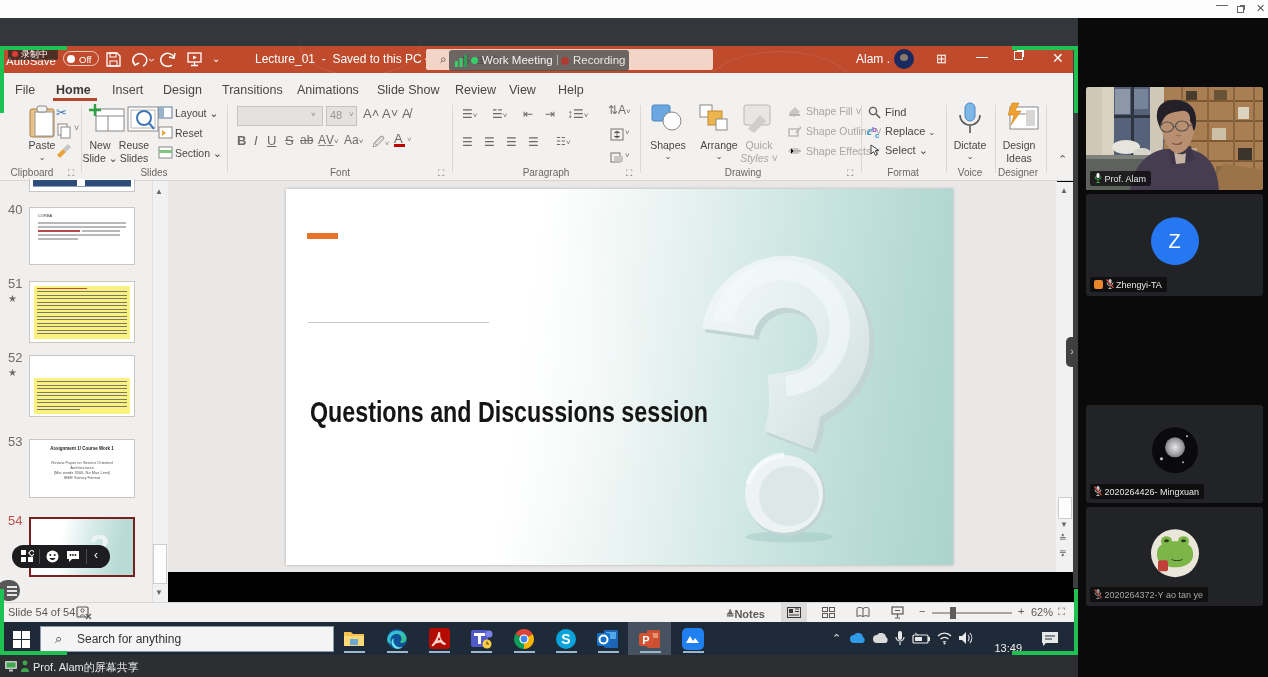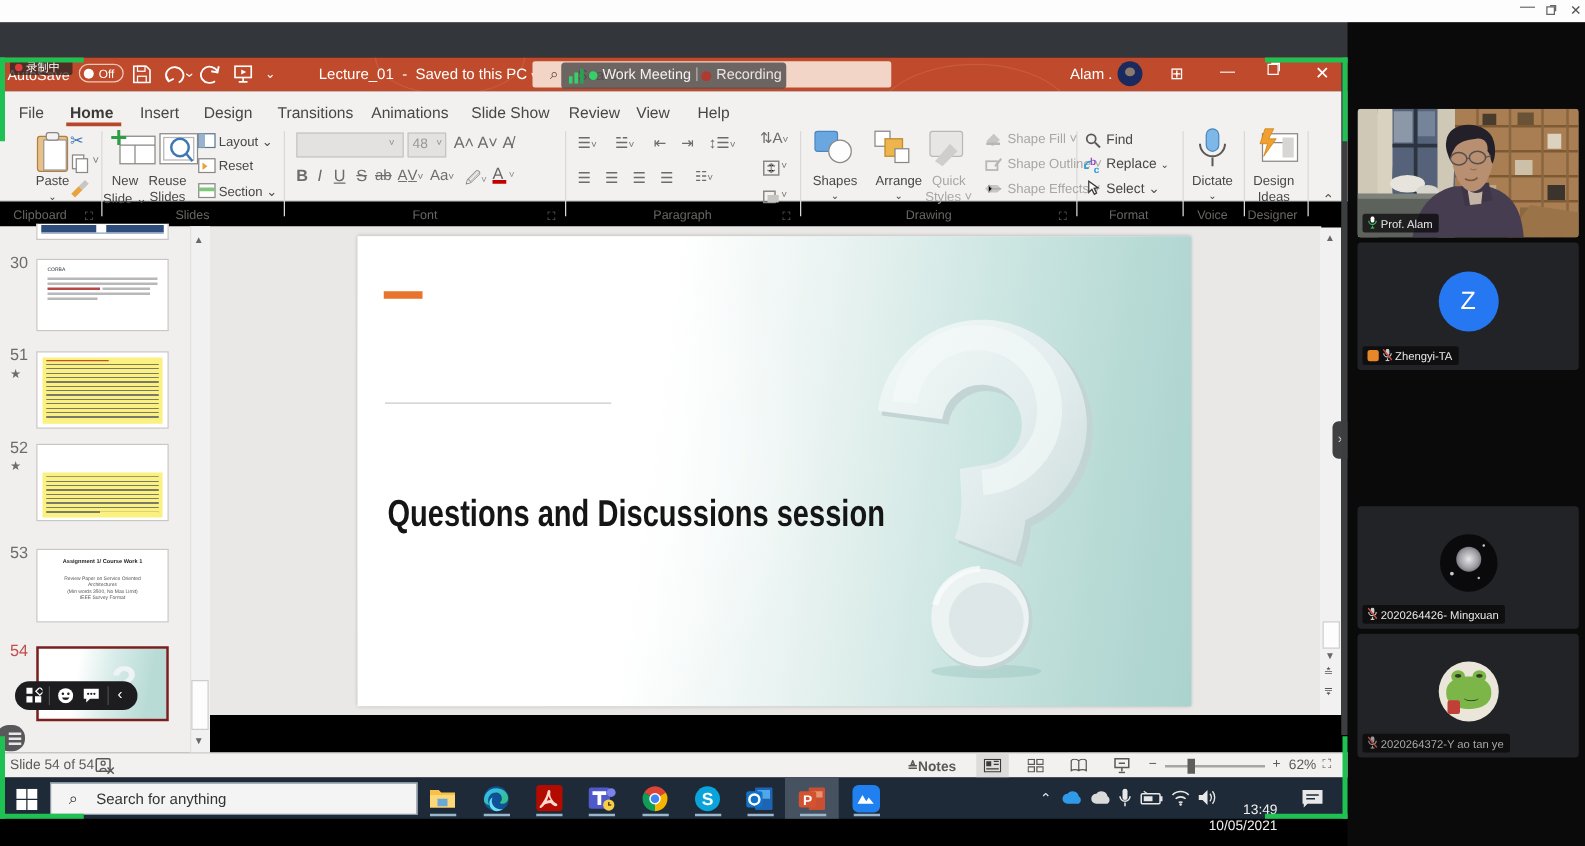--- a/index.html
+++ b/index.html
@@ -18,21 +18,21 @@
 
   
   #sidebar { left:1078px; top:18px; width:190px; height:659px; background:#0a0a0a; }
 
   
   #pptbar { left:0; top:46px; width:1078px; height:27px; background:#bf4b2c; overflow:hidden; }
   #pptbar .deco { position:absolute; border:1px solid rgba(255,190,160,0.14); border-radius:50%; }
   .wtext { color:#fff; font-size:12px; }
 
   
-  #ribbon { left:0; top:73px; width:1078px; height:88px; background:#f3f1f0; border-bottom:1px solid #d8d6d4; }
+  #ribbon { left:0; top:73px; width:1078px; height:108px; background:#f3f1f0; border-bottom:1px solid #d8d6d4; }
   .tab { position:absolute; top:10px; font-size:12.5px; color:#494745; }
   .gdiv { position:absolute; top:32px; height:68px; width:1px; background:#dbd9d7; }
   .glabel { position:absolute; top:94px; font-size:10px; color:#696764; width:120px; text-align:center; }
   .rlabel { font-size:10.5px; color:#494745; text-align:center; position:absolute; }
   .gray { color:#6e6c68; }
   .dis { color:#a8a6a2; }
 
   
   #panel { left:0; top:181px; width:168px; height:421px; background:#f1efee; }
   .thumb { position:absolute; left:29px; width:106px; background:#fff; border:1px solid #c9c7c5; }
@@ -263,21 +263,21 @@
       <rect x="12" y="8" width="14" height="14" fill="#edb54d" stroke="#c08a2d"></rect>
       <rect x="20" y="16" width="11" height="11" fill="#fff" stroke="#8a8886"></rect>
     </svg>
     <div class="rlabel" style="left:692px; top:66px; width:54px;">Arrange</div>
     <div class="rlabel" style="left:692px; top:79px; width:54px; font-size:8px;">⌄</div>
     <svg class="abs" style="left:740px; top:30px;" width="34" height="32" viewBox="0 0 34 32">
       <rect x="4" y="2" width="26" height="20" rx="2" fill="#e8e6e4" stroke="#bab8b6"></rect>
       <path d="M8 26 L20 12 L26 18 L14 30 Z" fill="#d0cecc"></path>
     </svg>
     <div class="rlabel dis" style="left:734px; top:66px; width:50px;">Quick</div>
-    <div class="rlabel dis" style="left:734px; top:79px; width:50px;">Styles ˅</div>
+    <div class="rlabel dis" style="left:734px; top:79px; width:50px;font-style:italic;">Styles ˅</div>
     <svg class="abs" style="left:788px; top:32px;" width="14" height="12" viewBox="0 0 14 12">
         <path d="M1 8 l6 -6 5 5 -6 5z" fill="#c8c6c2"></path>
         <path d="M1 10 h11" stroke="#b8b6b2" stroke-width="2"></path>
       </svg>
     <div class="dis" style="position:absolute; left:806px; top:32px; font-size:10.5px;">Shape Fill ˅</div>
     <svg class="abs" style="left:788px; top:52px;" width="14" height="12" viewBox="0 0 14 12">
         <rect x="1" y="4" width="9" height="7" fill="none" stroke="#b8b6b2" stroke-width="1.4"></rect>
         <path d="M8 8 l5 -6" stroke="#b8b6b2" stroke-width="1.6"></path>
       </svg>
     <div class="dis" style="position:absolute; left:806px; top:52px; font-size:10.5px;">Shape Outline ˅</div>
@@ -325,21 +325,21 @@
   </div>
 
   <div id="panel" class="abs">
 
     <div class="thumb" style="top:-2px; height:13px; border-top:none;">
       <div style="position:absolute; left:3px; top:1px; width:44px; height:6px; background:#2e4d7b;"></div>
       <div style="position:absolute; left:55px; top:1px; width:46px; height:6px; background:#2e4d7b;"></div>
       <div style="position:absolute; left:3px; top:7px; width:98px; height:1px; background:#8aa0c0;"></div>
     </div>
 
-    <div class="snum" style="top:21px;">30</div>
+    <div class="snum" style="top:21px;">40</div>
     <div class="thumb" style="top:26px; height:58px;">
       <div style="position:absolute; left:8px; top:5px; font-size:4px; color:#333;">CORBA</div>
       <div style="position:absolute; left:8px; top:14px; width:88px; height:1.5px; background:#b8b8b8;"></div>
       <div style="position:absolute; left:8px; top:18px; width:88px; height:1.5px; background:#b8b8b8;"></div>
       <div style="position:absolute; left:8px; top:22px; width:42px; height:1.5px; background:#b84848;"></div>
         <div style="position:absolute; left:52px; top:22px; width:38px; height:1.5px; background:#b8b8b8;"></div>
       <div style="position:absolute; left:8px; top:26px; width:82px; height:1.5px; background:#b8b8b8;"></div>
       <div style="position:absolute; left:8px; top:30px; width:40px; height:1.5px; background:#b8b8b8;"></div>
     </div>
 
@@ -566,20 +566,32 @@
         <path d="M2 5 h3 l4 -4 v12 l-4 -4 h-3 z" fill="#e8e8e8"></path>
         <path d="M11 4 a5 5 0 0 1 0 6 M13 2 a8 8 0 0 1 0 10" stroke="#e8e8e8" stroke-width="1.1" fill="none"></path>
       </svg>
     <div style="position:absolute; left:962px; top:20px; width:60px; text-align:right; color:#f0f0f0; font-size:11px; line-height:13px;">13:49<br>10/05/2021</div>
     <svg style="position:absolute; left:1040px; top:8px;" width="20" height="17" viewBox="0 0 20 17">
         <path d="M2 2 h16 v11 h-12 l-3 3 v-3 h-1 z" fill="#e8e8e8"></path>
         <path d="M5 6 h10 M5 9 h7" stroke="#1f2a38" stroke-width="1.2"></path>
       </svg>
   </div>
 
+  <div id="bottomstrip" class="abs">
+    <svg style="position:absolute; left:5px; top:6px;" width="12" height="11" viewBox="0 0 12 11">
+        <rect x="0" y="0" width="12" height="8" rx="1" fill="#c8c8c8"></rect>
+        <rect x="1.5" y="1.5" width="9" height="5" fill="#3fa84f"></rect>
+        <rect x="4" y="8.5" width="4" height="2" fill="#c8c8c8"></rect>
+      </svg>
+    <svg style="position:absolute; left:20px; top:5px;" width="10" height="13" viewBox="0 0 10 13">
+        <circle cx="5" cy="3" r="2.4" fill="#3fa84f"></circle>
+        <path d="M1 12 a4 4 0 0 1 8 0 z" fill="#3fa84f"></path>
+      </svg>
+    <div style="position:absolute; left:33px; top:5px; color:#e8e8e8; font-size:11px;">Prof. Alam的屏幕共享</div>
+  </div>
 
   <div class="abs" style="left:8px; top:47px; width:50px; height:13px; background:rgba(35,35,35,0.72); border-radius:2px;">
     <span style="position:absolute; left:4px; top:3.5px; width:6px; height:6px; background:#e03c3c; border-radius:50%;"></span>
     <span style="position:absolute; left:13px; top:1px; color:#fff; font-size:9px;">录制中</span>
   </div>
 
   <div class="abs" style="left:449px; top:50px; width:180px; height:21px; background:rgba(85,81,79,0.85); border-radius:3px;">
     <svg style="position:absolute; left:6px; top:5px;" width="13" height="12" viewBox="0 0 13 12">
         <rect x="0" y="6" width="3" height="6" fill="#35d06a"></rect>
         <rect x="4.5" y="3" width="3" height="9" fill="#35d06a"></rect>

